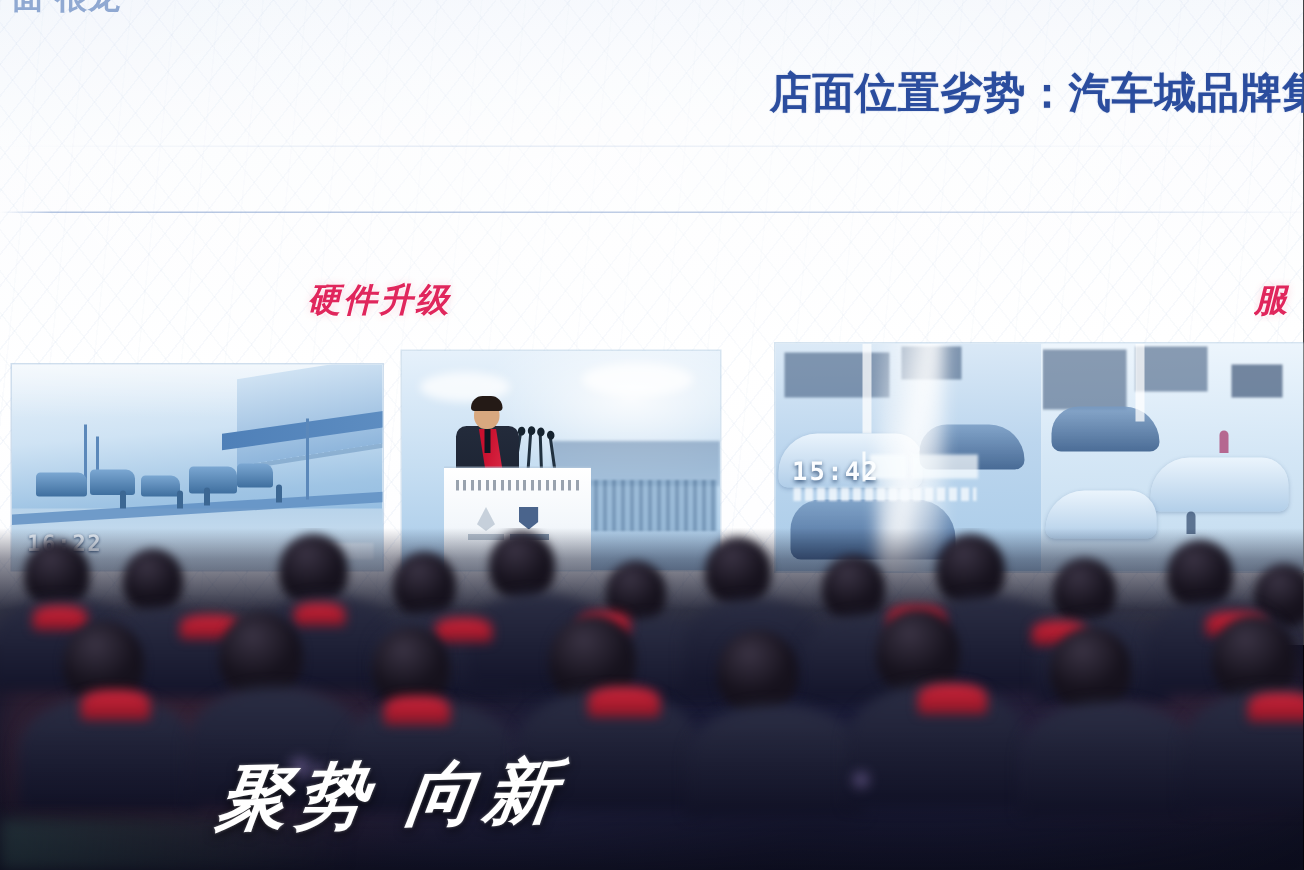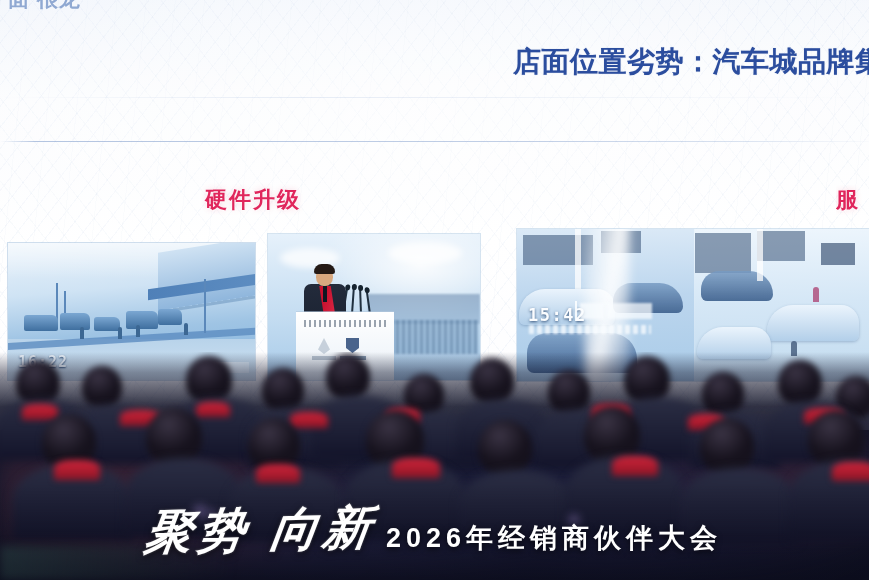--- a/index.html
+++ b/index.html
@@ -52,21 +52,21 @@
     white-space:nowrap;
   }
   .headline span {
     font-size:28px; line-height:42px; font-weight:700; letter-spacing:.5px;
     color:#2b4d9e; white-space:nowrap;
     text-shadow:0 0 1px rgba(43,77,158,.35);
   }
 
   
   .cap {
-    position:absolute; font-weight:700; font-size:22px;
+    position:absolute; font-weight:700; font-style:italic; font-size:22px;
     color:#e0265c; letter-spacing:2px; white-space:nowrap;
     text-shadow:0 1px 2px rgba(255,255,255,.9), 0 0 6px rgba(224,38,92,.20);
     filter:blur(.25px);
   }
   #cap-left  { left:205px; top:185px; }
   #cap-right { left:836px; top:185px; overflow:hidden; width:33px; }
 
   
   .photo { position:absolute; overflow:hidden; background:#dbe9f6; }
 
@@ -433,16 +433,15 @@
     <div class="bokeh" style="left:190px;top:150px;width:20px;height:20px;"></div>
     <div class="bokeh" style="left:206px;top:156px;width:14px;height:14px;"></div>
     <div class="bokeh" style="left:566px;top:160px;width:16px;height:16px;"></div>
 
     <div class="stage-edge"></div>
   </div>
 
   <div class="banner">
     <div class="banner-shade"></div>
     <div class="calli">聚势 向新</div>
-    <div class="subtitle">2026年经销商伙伴大会</div>
   </div>
 
 </div>
 
 </body></html>

